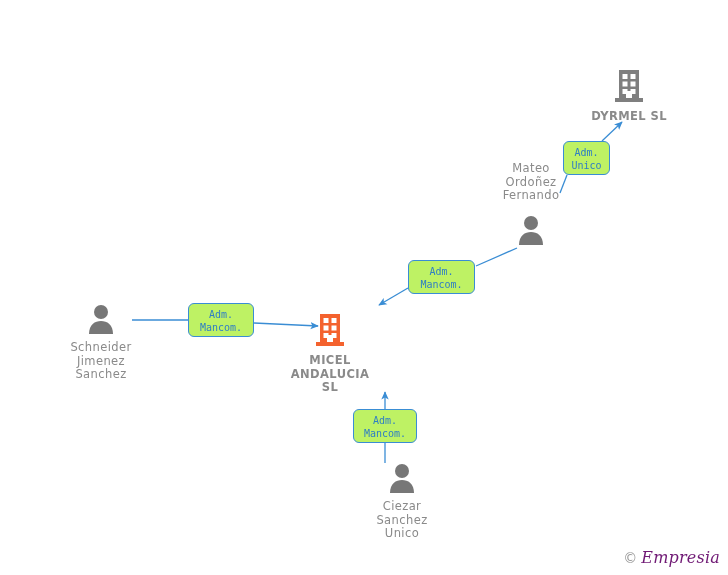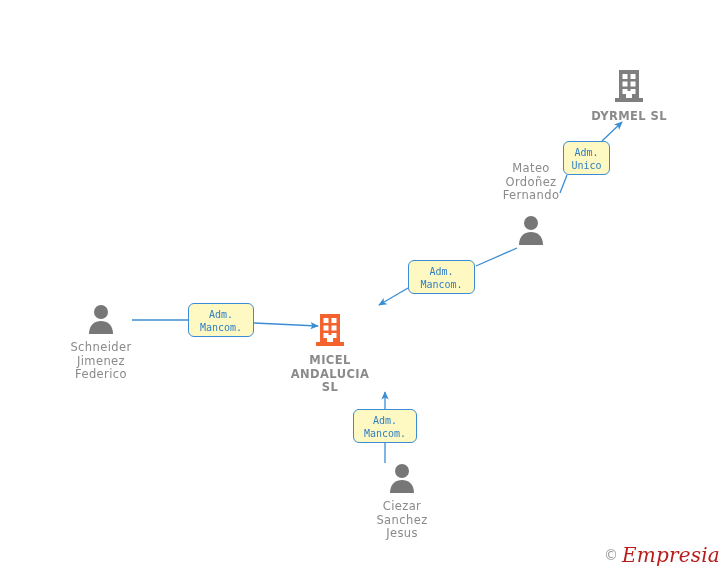--- a/index.html
+++ b/index.html
@@ -53,21 +53,21 @@
   }
   .node.caption-above .caption {
     margin-top: 0;
     margin-bottom: 12px;
   }
 
   
   .badge {
     position: absolute;
     box-sizing: border-box;
-    background: #fef9c3;
+    background: #bef264;
     border: 1.5px solid #3a8dd4;
     border-radius: 6px;
     color: #2f7ec4;
     font-family: "DejaVu Sans Mono", monospace;
     font-size: 10px;
     line-height: 13px;
     text-align: center;
     padding: 4px 6px 5px 6px;
     white-space: pre-line;
     z-index: 5;
@@ -84,22 +84,22 @@
     z-index: 6;
   }
   #watermark .wm-c {
     font-family: "DejaVu Sans", sans-serif;
     font-size: 14px;
     color: #9a9a9a;
   }
   #watermark .wm-text {
     font-family: "DejaVu Serif", serif;
     font-style: italic;
-    font-size: 20px;
-    color: #b91c1c;
+    font-size: 16px;
+    color: #701a75;
     letter-spacing: 0.2px;
     text-align: center;
   }
 </style>
 </head>
 <body>
 
 <div id="canvas">
 
   <svg id="edges" viewBox="0 0 728 575">
@@ -180,33 +180,33 @@
 
   <div class="node person" style="left:101px; top:304px;">
     <span class="glyph">
       <svg width="28" height="30" viewBox="0 0 28 30">
         <circle cx="14" cy="8" r="7" fill="#777777"></circle>
         <path d="M 2 30 C 2 20.5 8 17 14 17 C 20 17 26 20.5 26 30 Z" fill="#777777"></path>
       </svg>
     </span>
     <span class="caption">Schneider
 Jimenez
-Federico</span>
+Sanchez</span>
   </div>
 
   <div class="node person" style="left:402px; top:463px;">
     <span class="glyph">
       <svg width="28" height="30" viewBox="0 0 28 30">
         <circle cx="14" cy="8" r="7" fill="#777777"></circle>
         <path d="M 2 30 C 2 20.5 8 17 14 17 C 20 17 26 20.5 26 30 Z" fill="#777777"></path>
       </svg>
     </span>
     <span class="caption">Ciezar
 Sanchez
-Jesus</span>
+Unico</span>
   </div>
 
   <div class="badge" style="left:563px; top:141px; width:47px; height:34px;">Adm.
 Unico</div>
 
   <div class="badge" style="left:408px; top:260px; width:67px; height:34px;">Adm.
 Mancom.</div>
 
   <div class="badge" style="left:188px; top:303px; width:66px; height:34px;">Adm.
 Mancom.</div>

